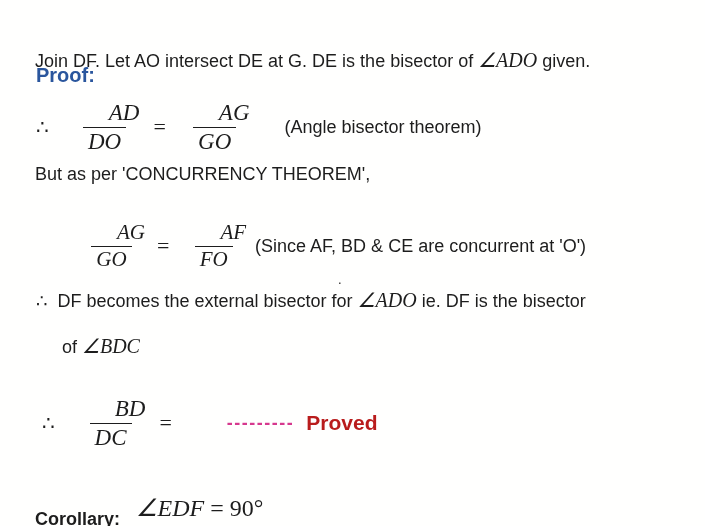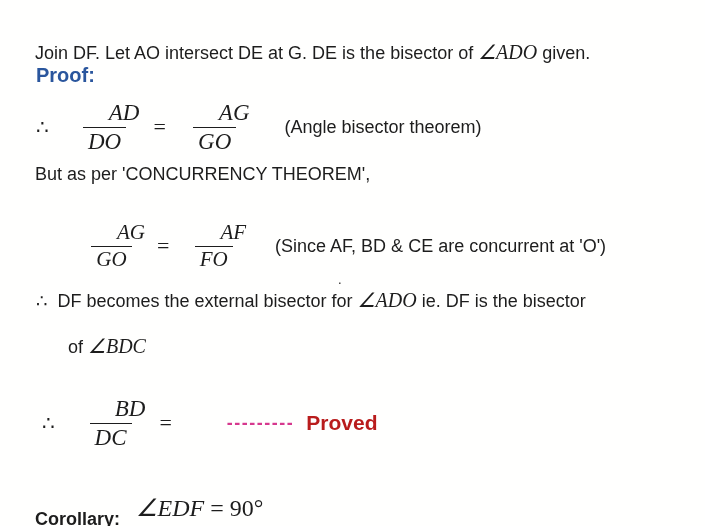--- a/index.html
+++ b/index.html
@@ -97,21 +97,21 @@
   .corollary-math .it { font-style: italic; }
   .t-gap { margin-right: 16px; }
 </style>
 </head>
 <body>
 
 <div class="page">
 
   <div class="abs heading" style="left:36px; top:22px;margin-top:42px;">Proof:</div>
 
-  <div class="abs body-text" style="left:35px; top:40px;">
+  <div class="abs body-text" style="left:35px; top:48px;">
     <span>Join DF. Let AO intersect DE at G. DE is the bisector of </span><span class="math-inline">∠ADO</span><span> given.</span>
   </div>
 
   <div class="abs eq-row" style="left:36px; top:100px;">
     <span class="therefore t-gap">∴</span>
     <span class="frac">
       <span class="num">AD</span>
       <span class="den">DO</span>
     </span>
     <span class="eq-sign">=</span>
@@ -127,30 +127,30 @@
   <div class="abs eq-row" style="left:73px; top:221px;">
     <span class="frac small">
       <span class="num">AG</span>
       <span class="den">GO</span>
     </span>
     <span class="eq-sign" style="margin:0 7px;">=</span>
     <span class="frac small">
       <span class="num">AF</span>
       <span class="den">FO</span>
     </span>
-    <span class="eq-note" style="margin-left:24px;">(Since AF, BD &amp; CE are concurrent at 'O')</span>
+    <span class="eq-note" style="margin-left:4px;">(Since AF, BD &amp; CE are concurrent at 'O')</span>
   </div>
 
   <div class="abs stray-dot" style="left:338px; top:272px;">.</div>
 
   <div class="abs body-text" style="left:36px; top:288px;">
     <span class="therefore" style="margin-right:10px; font-size:18px;">∴</span><span>DF becomes the external bisector for </span><span class="math-inline">∠ADO</span><span> ie. DF is the bisector</span>
   </div>
 
-  <div class="abs body-text" style="left:68px; top:334px;">
+  <div class="abs body-text" style="left:62px; top:334px;">
     <span>of </span><span class="math-inline">∠BDC</span>
   </div>
 
   <div class="abs eq-row" style="left:42px; top:396px;">
     <span class="therefore t-gap">∴</span>
     <span class="frac">
       <span class="num">BD</span>
       <span class="den">DC</span>
     </span>
     <span class="eq-sign">=</span>

